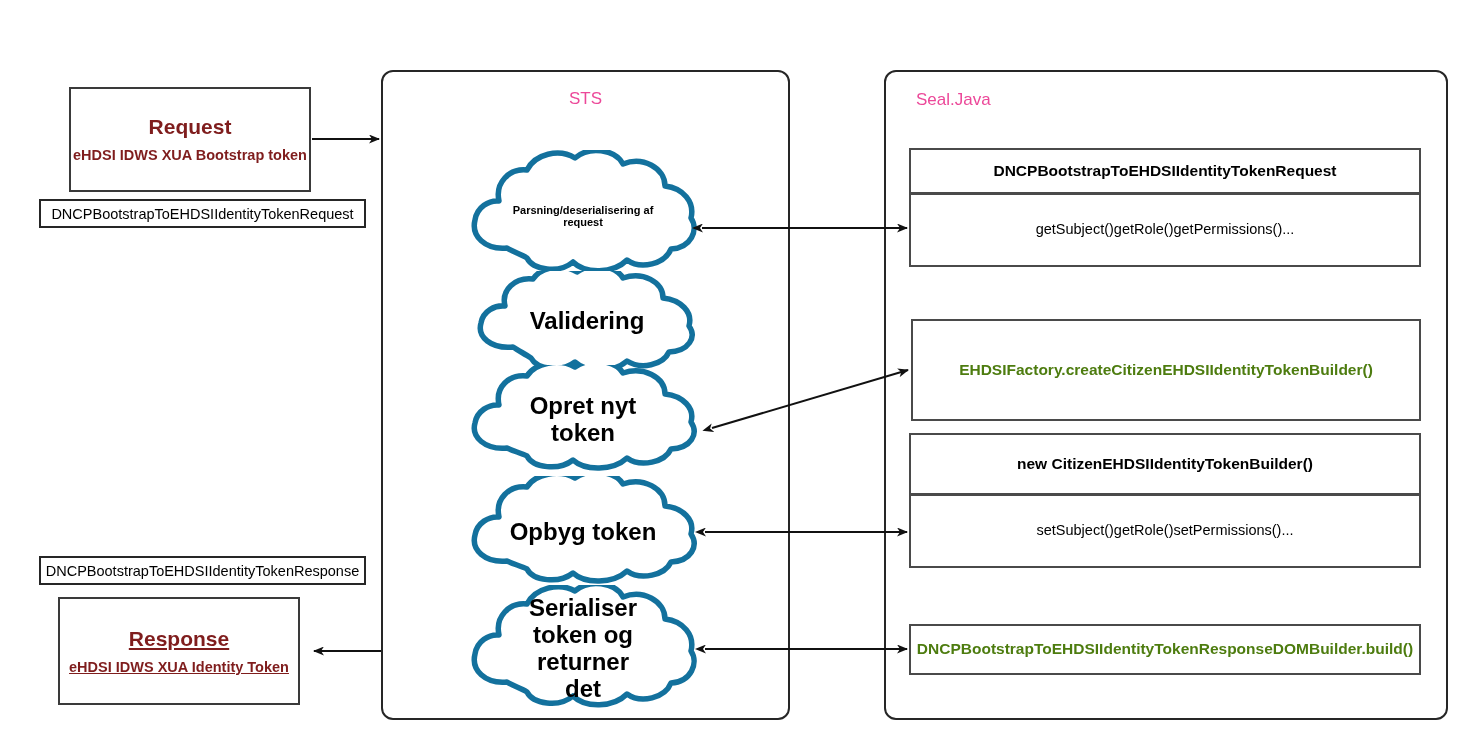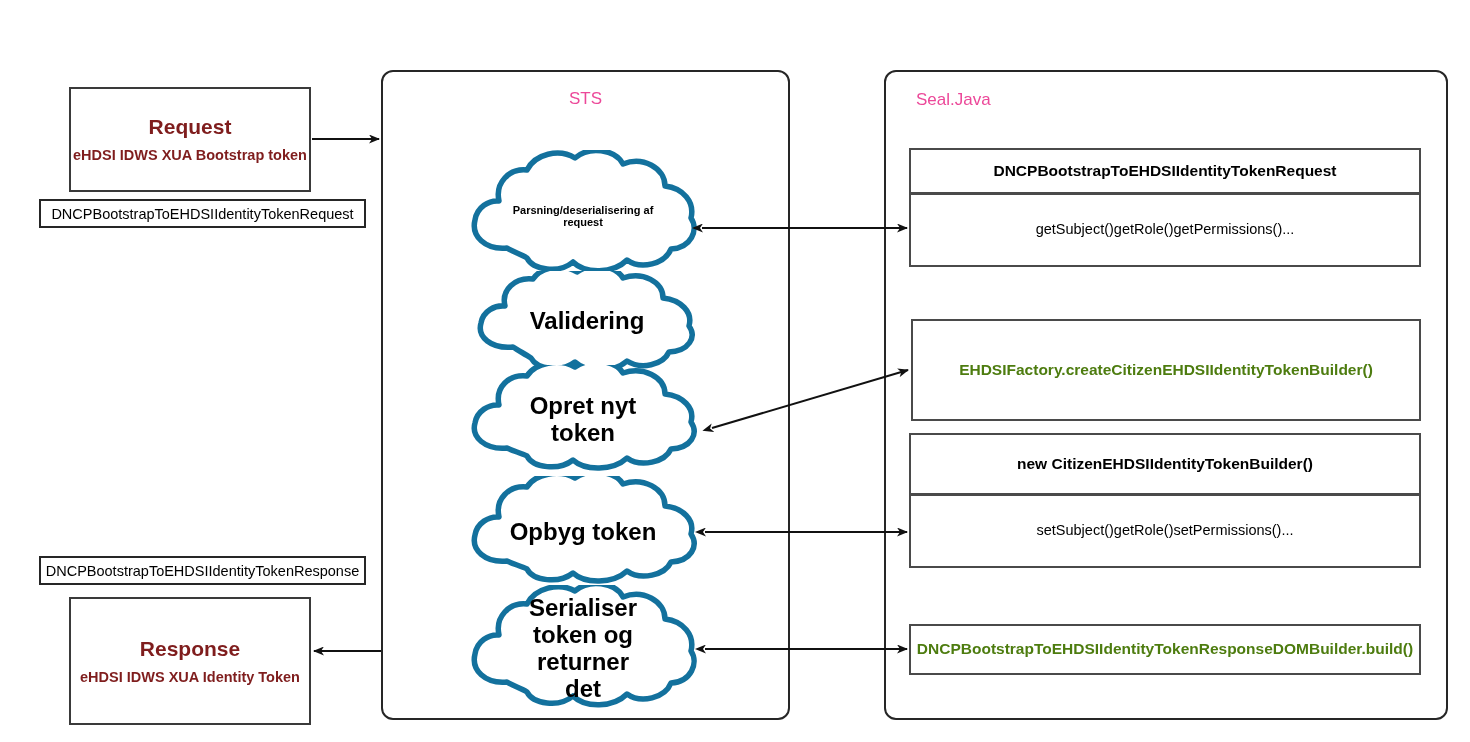--- a/index.html
+++ b/index.html
@@ -161,21 +161,21 @@
   </div>
 
   <div class="tag-box" style="left:39px; top:199px; width:327px; height:29px;">
     <span>DNCPBootstrapToEHDSIIdentityTokenRequest</span>
   </div>
 
   <div class="tag-box" style="left:39px; top:556px; width:327px; height:29px;">
     <span>DNCPBootstrapToEHDSIIdentityTokenResponse</span>
   </div>
 
-  <div class="rect" style="left:69px; top:597px; width:242px; height:128px;">
+  <div class="rect" style="left:58px; top:597px; width:242px; height:108px;text-decoration:underline;">
     <div class="big-title">Response</div>
     <div class="sub-bold" style="margin-top:9px;">eHDSI IDWS XUA Identity Token</div>
   </div>
 
   <div class="panel" style="left:381px; top:70px; width:409px; height:650px;"></div>
   <div class="panel-title" style="left:381px; top:89px; width:409px; text-align:center;">STS</div>
 
   <div class="cloud" style="left:455px; top:150px; width:256px; height:132px;">
     <svg width="256" height="132" viewBox="0 0 256 132" aria-hidden="true">
       <path d="M52,98

